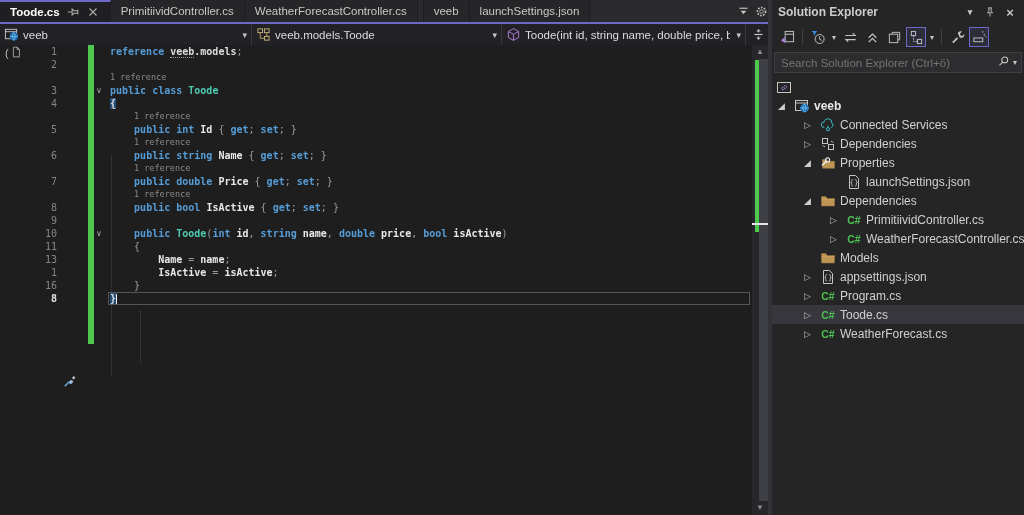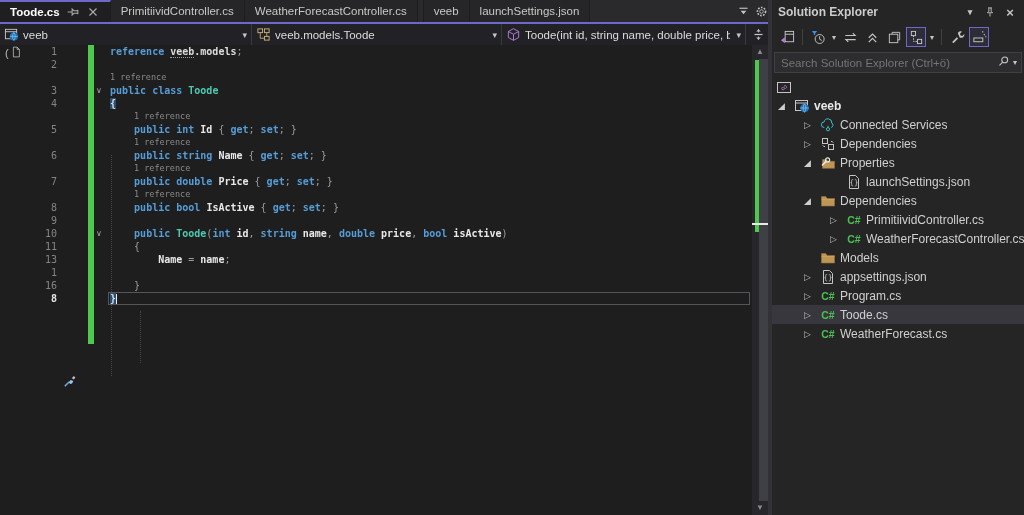--- a/index.html
+++ b/index.html
@@ -272,20 +272,21 @@
           <div class="ltext"><span class="tk-pl">    </span><span class="tk-pu">{</span></div>
         </div>
         <div class="crow">
           <div class="lnum">13</div>
           <div class="gpad"></div>
           <div class="ltext"><span class="tk-pl">        </span><span class="tk-id">Name</span><span class="tk-pu"> = </span><span class="tk-id">name</span><span class="tk-pu">;</span></div>
         </div>
         <div class="crow">
           <div class="lnum">1</div>
           <div class="gpad"></div>
+          <div class="ltext"><span class="tk-pl">        </span><span class="tk-id">IsActive</span><span class="tk-pu"> = </span><span class="tk-id">isActive</span><span class="tk-pu">;</span></div>
         </div>
         <div class="crow">
           <div class="lnum">16</div>
           <div class="gpad"></div>
           <div class="ltext"><span class="tk-pl">    </span><span class="tk-pu">}</span></div>
         </div>
         <div class="crow">
           <div class="lnum cur">8</div>
           <div class="gpad"></div>
           <div class="ltext"><span class="tk-hl">}</span><span class="tk-caret"></span></div>

